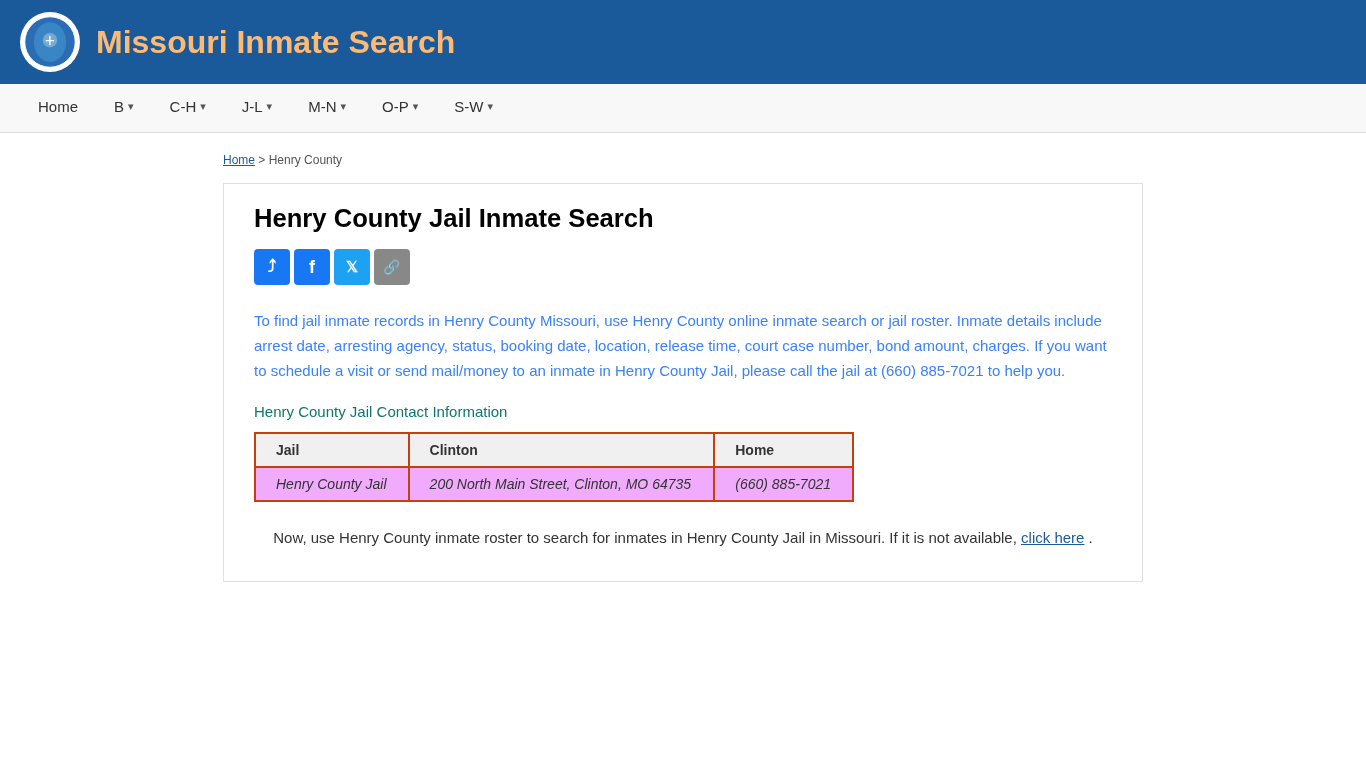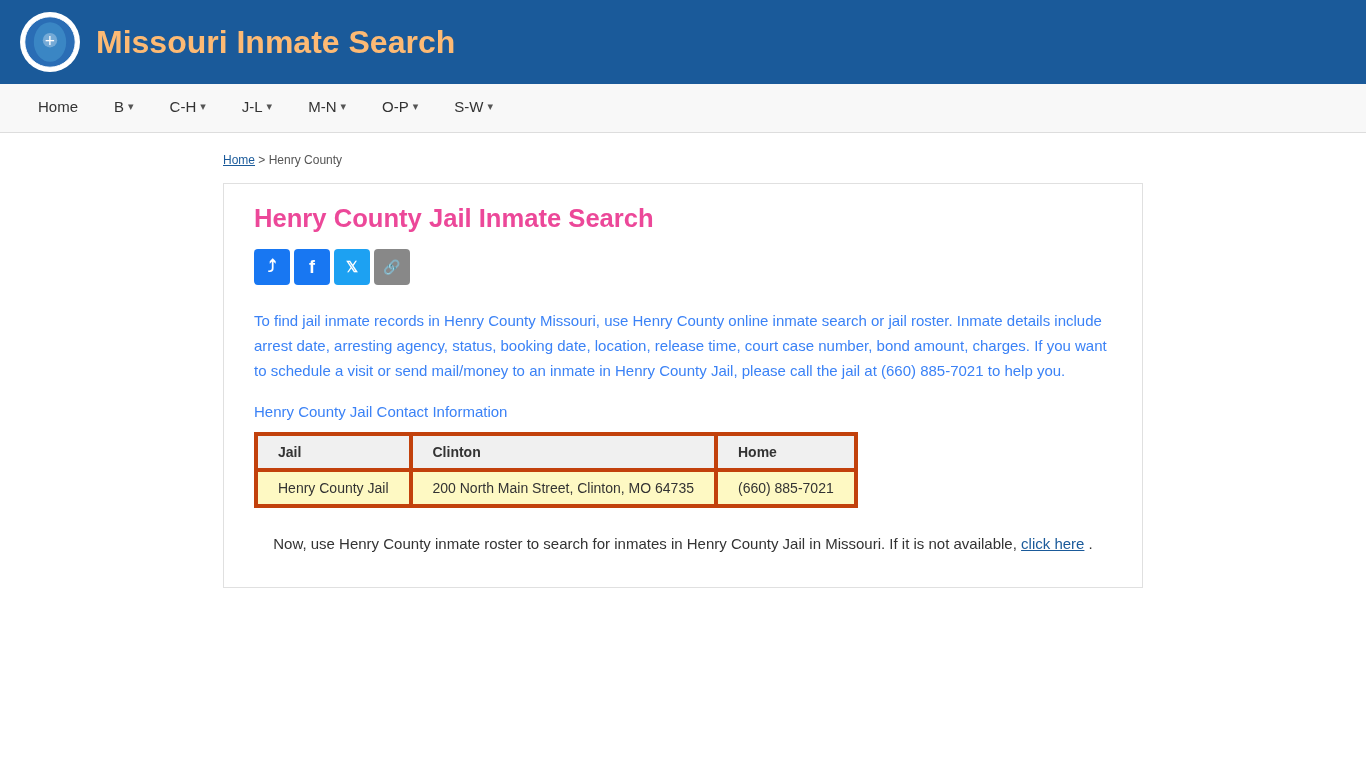--- a/index.html
+++ b/index.html
@@ -78,21 +78,21 @@
     .breadcrumb a {
       color: #1a5a9a;
       text-decoration: underline;
     }
 
     
     .page-title {
       font-size: 1.6em;
       font-weight: bold;
       font-family: Arial, sans-serif;
-      color: #ec4899;
+      color: #000000;
       margin-bottom: 16px;
     }
 
     
     .social-buttons {
       display: flex;
       gap: 4px;
       margin-bottom: 24px;
     }
     .social-btn {
@@ -119,44 +119,45 @@
       font-size: 15px;
       line-height: 1.65;
       color: #3b82f6;
       margin-bottom: 20px;
     }
 
     
     .contact-heading {
       font-family: Arial, sans-serif;
       font-size: 15px;
-      color: #3b82f6;
+      color: #0f766e;
       margin-bottom: 12px;
     }
 
     
     .jail-table {
       border-collapse: collapse;
       width: auto;
       min-width: 600px;
       margin-bottom: 24px;
       font-family: Arial, sans-serif;
       font-size: 14px;
     }
     .jail-table th, .jail-table td {
-      border: 4px solid #c2410c;
+      border: 2px solid #c2410c;
       padding: 8px 20px;
     }
     .jail-table th {
       background: #f0f0f0;
       font-weight: bold;
       text-align: left;
     }
     .jail-table td {
-      background: #fef9c3;
+      background: #f0abfc;
+      font-style: italic;
     }
 
     
     .footer-text {
       font-family: Arial, sans-serif;
       font-size: 15px;
       line-height: 1.65;
       color: #333;
       text-align: center;
     }

